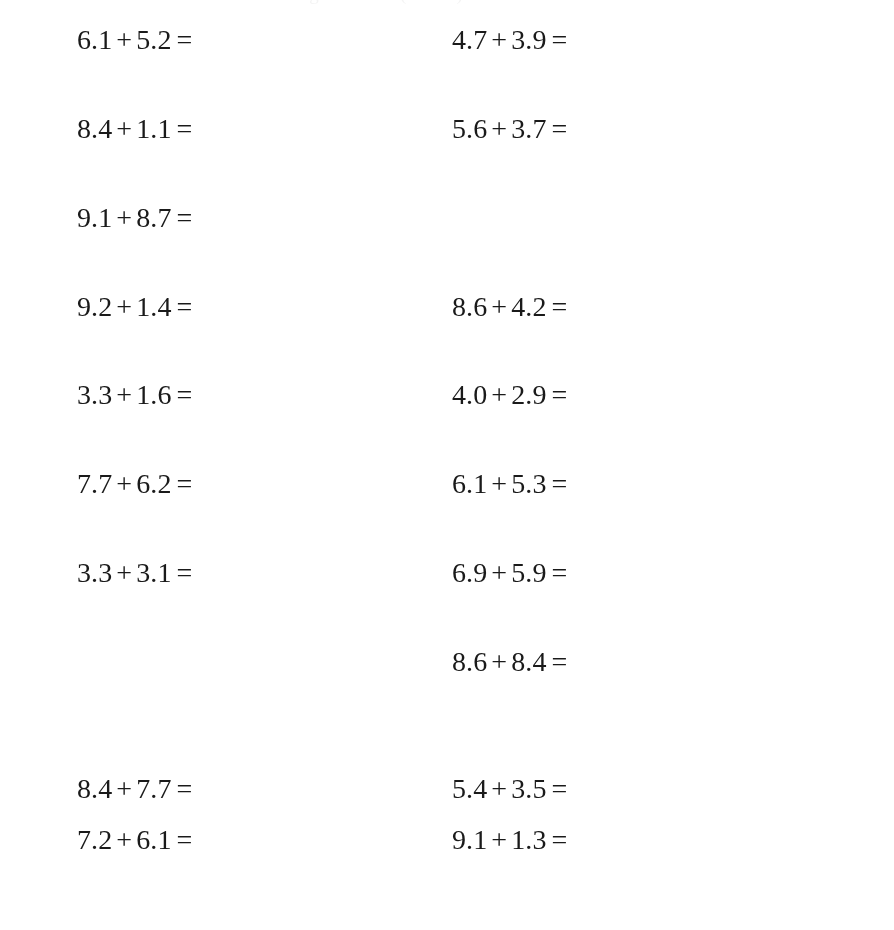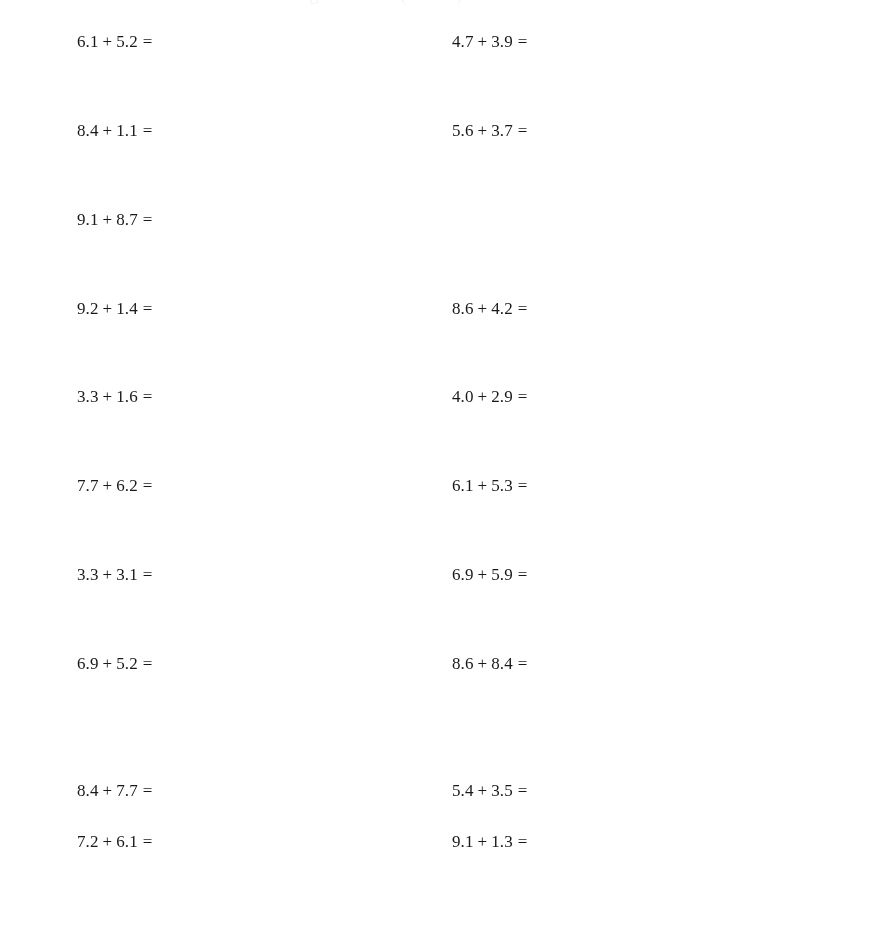--- a/index.html
+++ b/index.html
@@ -58,21 +58,21 @@
   .prow {
     position: absolute;
     left: 0;
     width: 894px;
     height: 26px;
   }
 
   .cell {
     position: absolute;
     top: 0;
-    font-size: 17px;
+    font-size: 28px;
     line-height: 26px;
     letter-spacing: 0.1px;
     white-space: nowrap;
     color: #1a1a1a;
   }
   .cell.col-left  { left: 77px; }
   .cell.col-right { left: 452px; }
 
   .num { font-style: normal; }
   .op {
@@ -121,21 +121,20 @@
       </div>
       <div class="prow" style="top: 471px;">
         <div class="cell col-left"><span class="num">7.7</span><span class="op">+</span><span class="num">6.2</span><span class="eq">=</span><span class="answer-slot"></span></div>
         <div class="cell col-right"><span class="num">6.1</span><span class="op">+</span><span class="num">5.3</span><span class="eq">=</span><span class="answer-slot"></span></div>
       </div>
       <div class="prow" style="top: 560px;">
         <div class="cell col-left"><span class="num">3.3</span><span class="op">+</span><span class="num">3.1</span><span class="eq">=</span><span class="answer-slot"></span></div>
         <div class="cell col-right"><span class="num">6.9</span><span class="op">+</span><span class="num">5.9</span><span class="eq">=</span><span class="answer-slot"></span></div>
       </div>
       <div class="prow" style="top: 649px;">
-        <div class="cell col-left"><span class="num">6.9</span><span class="op">+</span><span class="num">5.2</span><span class="eq">=</span><span class="answer-slot"></span></div>
         <div class="cell col-right"><span class="num">8.6</span><span class="op">+</span><span class="num">8.4</span><span class="eq">=</span><span class="answer-slot"></span></div>
       </div>
       <div class="prow" style="top: 738px; margin-top: 38px;">
         <div class="cell col-left"><span class="num">8.4</span><span class="op">+</span><span class="num">7.7</span><span class="eq">=</span><span class="answer-slot"></span></div>
         <div class="cell col-right"><span class="num">5.4</span><span class="op">+</span><span class="num">3.5</span><span class="eq">=</span><span class="answer-slot"></span></div>
       </div>
       <div class="prow" style="top: 827px;">
         <div class="cell col-left"><span class="num">7.2</span><span class="op">+</span><span class="num">6.1</span><span class="eq">=</span><span class="answer-slot"></span></div>
         <div class="cell col-right"><span class="num">9.1</span><span class="op">+</span><span class="num">1.3</span><span class="eq">=</span><span class="answer-slot"></span></div>
       </div>

